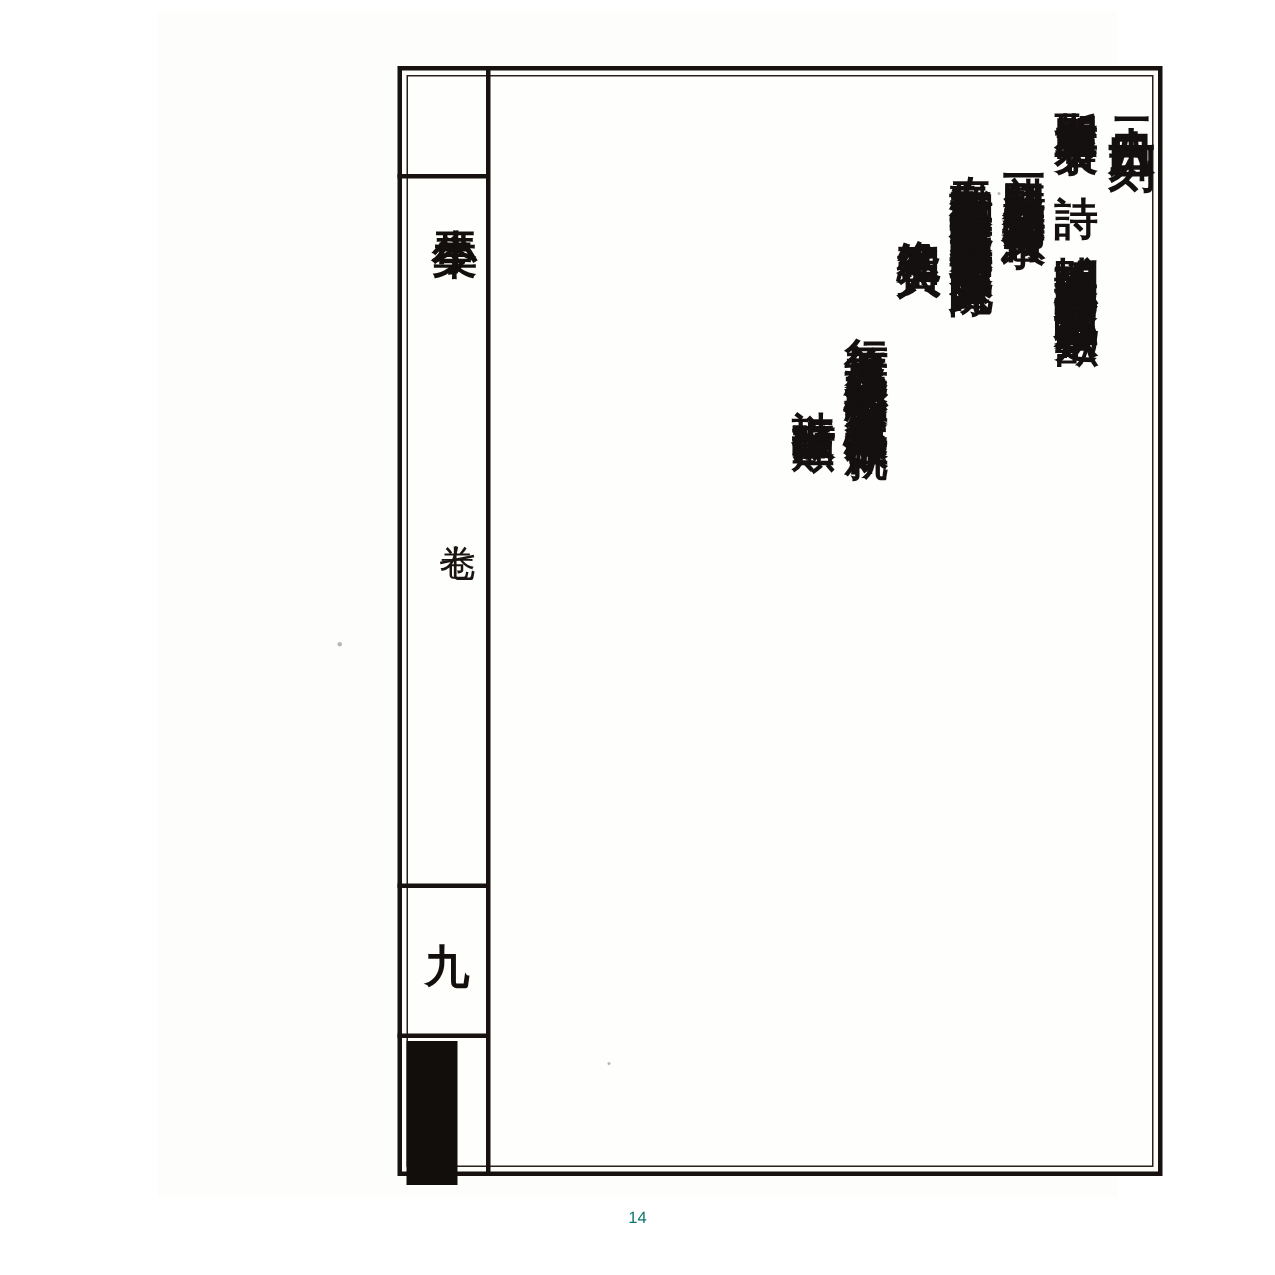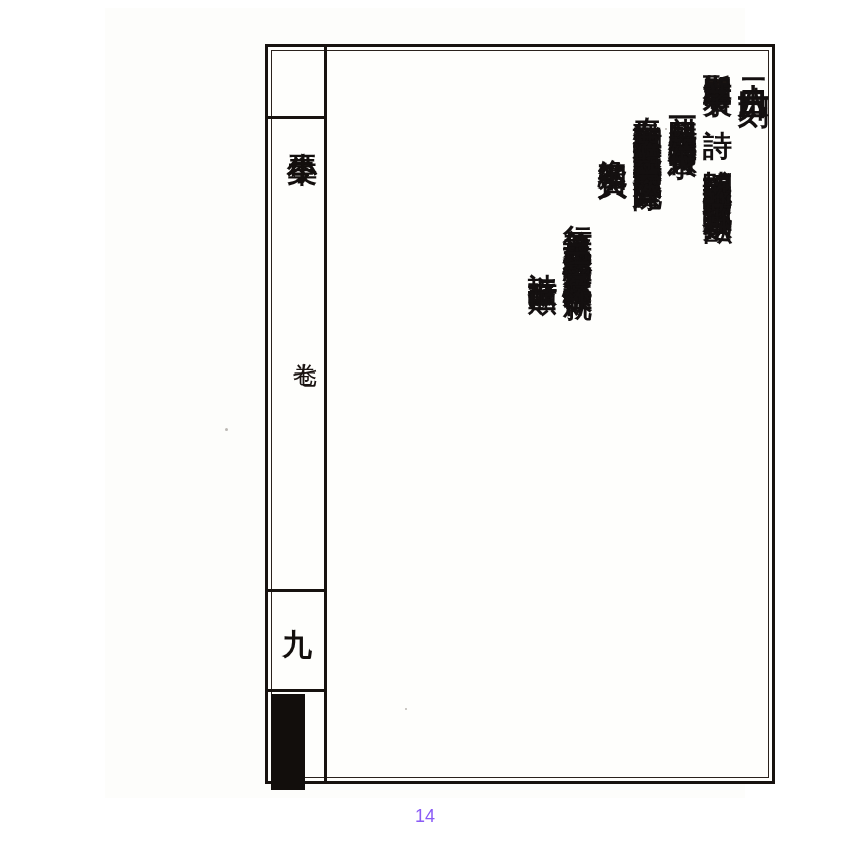--- a/index.html
+++ b/index.html
@@ -182,22 +182,22 @@
     white-space: nowrap;
   }
 
   
   .folio {
     position: absolute;
     left: 0;
     top: 806px;
     width: 850px;
     text-align: center;
-    font-size: 18px;
-    color: #8b5cf6;
+    font-size: 11px;
+    color: #0f766e;
     font-family: "Liberation Sans", sans-serif;
   }
 
   
   .speck {
     position: absolute;
     background: #6b625c;
     opacity: .45;
     border-radius: 50%;
   }

